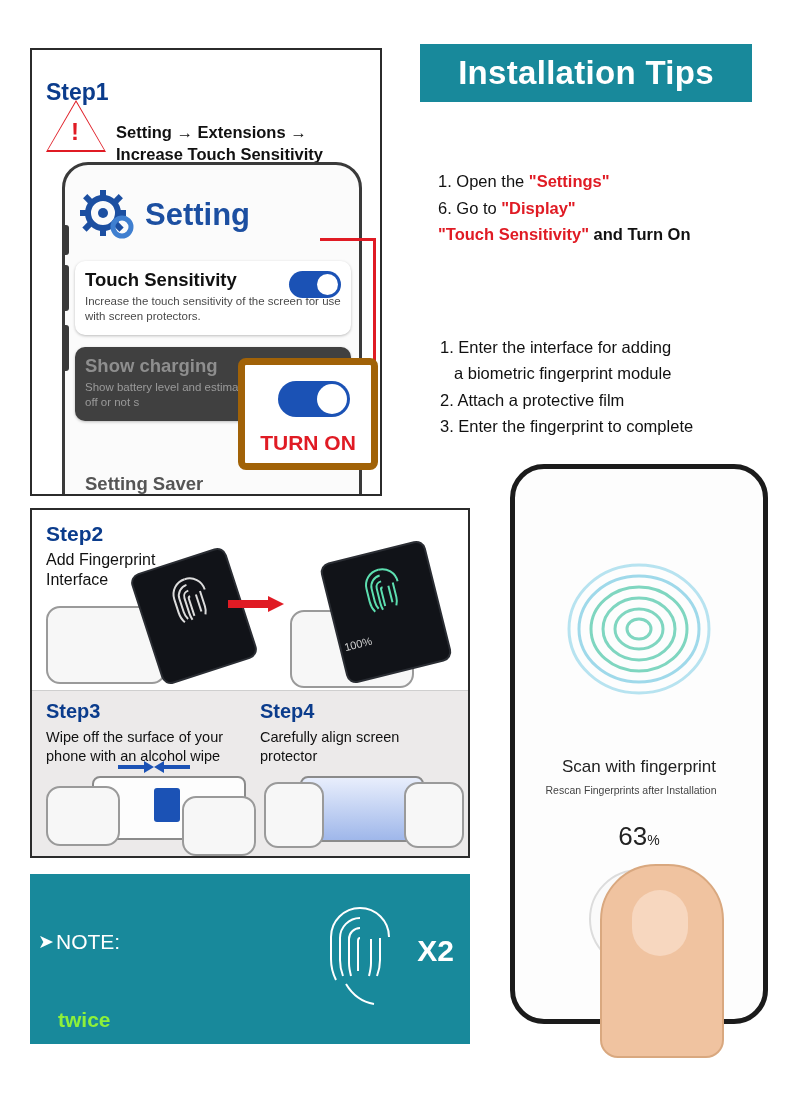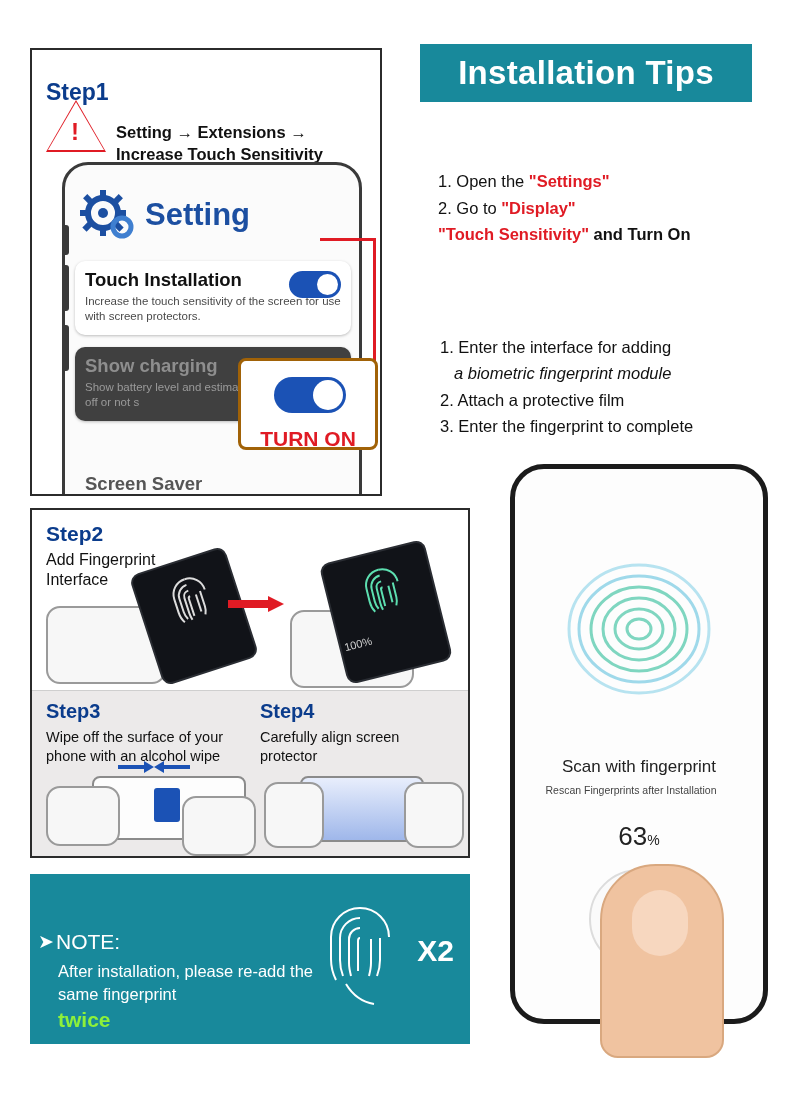--- a/index.html
+++ b/index.html
@@ -168,22 +168,22 @@
     font-weight: bold;
     color: #555;
   }
 
   
   .turnon-box {
     position: absolute;
     left: 238px;
     top: 358px;
     width: 140px;
-    height: 92px;
-    border: 3px solid #a16207;
+    height: 112px;
+    border: 7px solid #a16207;
     border-radius: 8px;
     background: #ffffff;
     box-sizing: border-box;
   }
   .turnon-toggle {
     position: absolute;
     left: 33px;
     top: 16px;
     width: 72px;
     height: 36px;
@@ -249,21 +249,21 @@
 
   .tips-list2 {
     position: absolute;
     left: 440px;
     top: 334px;
     width: 350px;
     font-size: 16.5px;
     color: #111;
     line-height: 1.6;
   }
-  .tips-list2 .indent { padding-left: 14px; display:block;font-style:italic; }
+  .tips-list2 .indent { padding-left: 14px; display:block; }
 
   
   .steps-panel {
     position: absolute;
     left: 30px;
     top: 508px;
     width: 440px;
     height: 350px;
     border: 2px solid #2b2b2b;
     background: #ffffff;
@@ -510,33 +510,33 @@
             <rect x="6" y="35" width="6" height="9" transform="rotate(45 9 39)"></rect>
             <rect x="36" y="35" width="6" height="9" transform="rotate(-45 39 39)"></rect>
             <circle cx="43" cy="40" r="9" fill="none" stroke="#3f7fd0" stroke-width="5"></circle>
           </g>
         </svg>
       </span>
       <span class="setting-word">Setting</span>
     </div>
 
     <div class="card" style="top:96px;height:74px;">
-      <div class="card-title">Touch Installation</div>
+      <div class="card-title">Touch Sensitivity</div>
       <div class="card-sub">Increase the touch sensitivity of the screen for use with screen protectors.</div>
       <div class="toggle">
         <div class="knob"></div>
       </div>
     </div>
 
     <div class="card grey" style="top:182px;height:74px;">
       <div class="card-title dim">Show charging</div>
       <div class="card-sub dim">Show battery level and estimated On Display is off or not s</div>
     </div>
 
-    <div class="screen-saver">Screen Saver</div>
+    <div class="screen-saver">Setting Saver</div>
   </div>
 
   <div class="callout-line" style="left:288px;top:188px;width:56px;height:3px;"></div>
   <div class="callout-line" style="left:341px;top:188px;width:3px;height:172px;"></div>
 </div>
 
 <div class="turnon-box">
   <div class="turnon-toggle">
     <div class="knob"></div>
   </div>
@@ -545,21 +545,21 @@
 
 <div class="header">
   <h1>Installation Tips</h1>
 </div>
 
 <div class="tips-list">
   <div>
     <span>1. Open the </span><span class="q">"Settings"</span>
   </div>
   <div>
-    <span>2. Go to </span><span class="q">"Display"</span>
+    <span>6. Go to </span><span class="q">"Display"</span>
   </div>
   <div>
     <span class="q">"Touch Sensitivity"</span><span class="b"> and  Turn On</span>
   </div>
 </div>
 
 <div class="tips-list2">
   <div>1. Enter the interface for adding</div>
   <div class="indent">a biometric fingerprint module</div>
   <div>2. Attach a protective film</div>
@@ -628,21 +628,20 @@
   </div>
 
   <div style="position:absolute;left:268px;top:266px;width:120px;height:62px;background:linear-gradient(180deg,#e8eefc,#9fb7ea);border:2px solid #8b8b8b;border-radius:8px;"></div>
   <div class="hand" style="left:232px;top:272px;width:56px;height:62px;"></div>
   <div class="hand" style="left:372px;top:272px;width:56px;height:62px;"></div>
 </div>
 
 <div class="note-panel">
   <span class="note-arrow">➤</span>
   <span class="note-title">NOTE:</span>
-  <div class="note-body">After installation, please re-add the same fingerprint</div>
   <div class="note-twice">twice</div>
   <div style="position:absolute;right:70px;top:24px;">
     <svg width="80" height="110" viewBox="0 0 80 110">
       <g fill="none" stroke="#ffffff" stroke-width="2">
         <path d="M40 10c-16 0-29 13-29 29v22c0 8 2 15 5 21"></path>
         <path d="M40 20c-11 0-20 9-20 20v22c0 6 1 11 3 16"></path>
         <path d="M40 30c-6 0-11 5-11 11v24c0 5 1 9 2 13"></path>
         <path d="M40 40c-1 0-2 1-2 3v30"></path>
         <path d="M69 39c0-16-13-29-29-29"></path>
         <path d="M60 40v22c0 6-1 11-3 16"></path>

